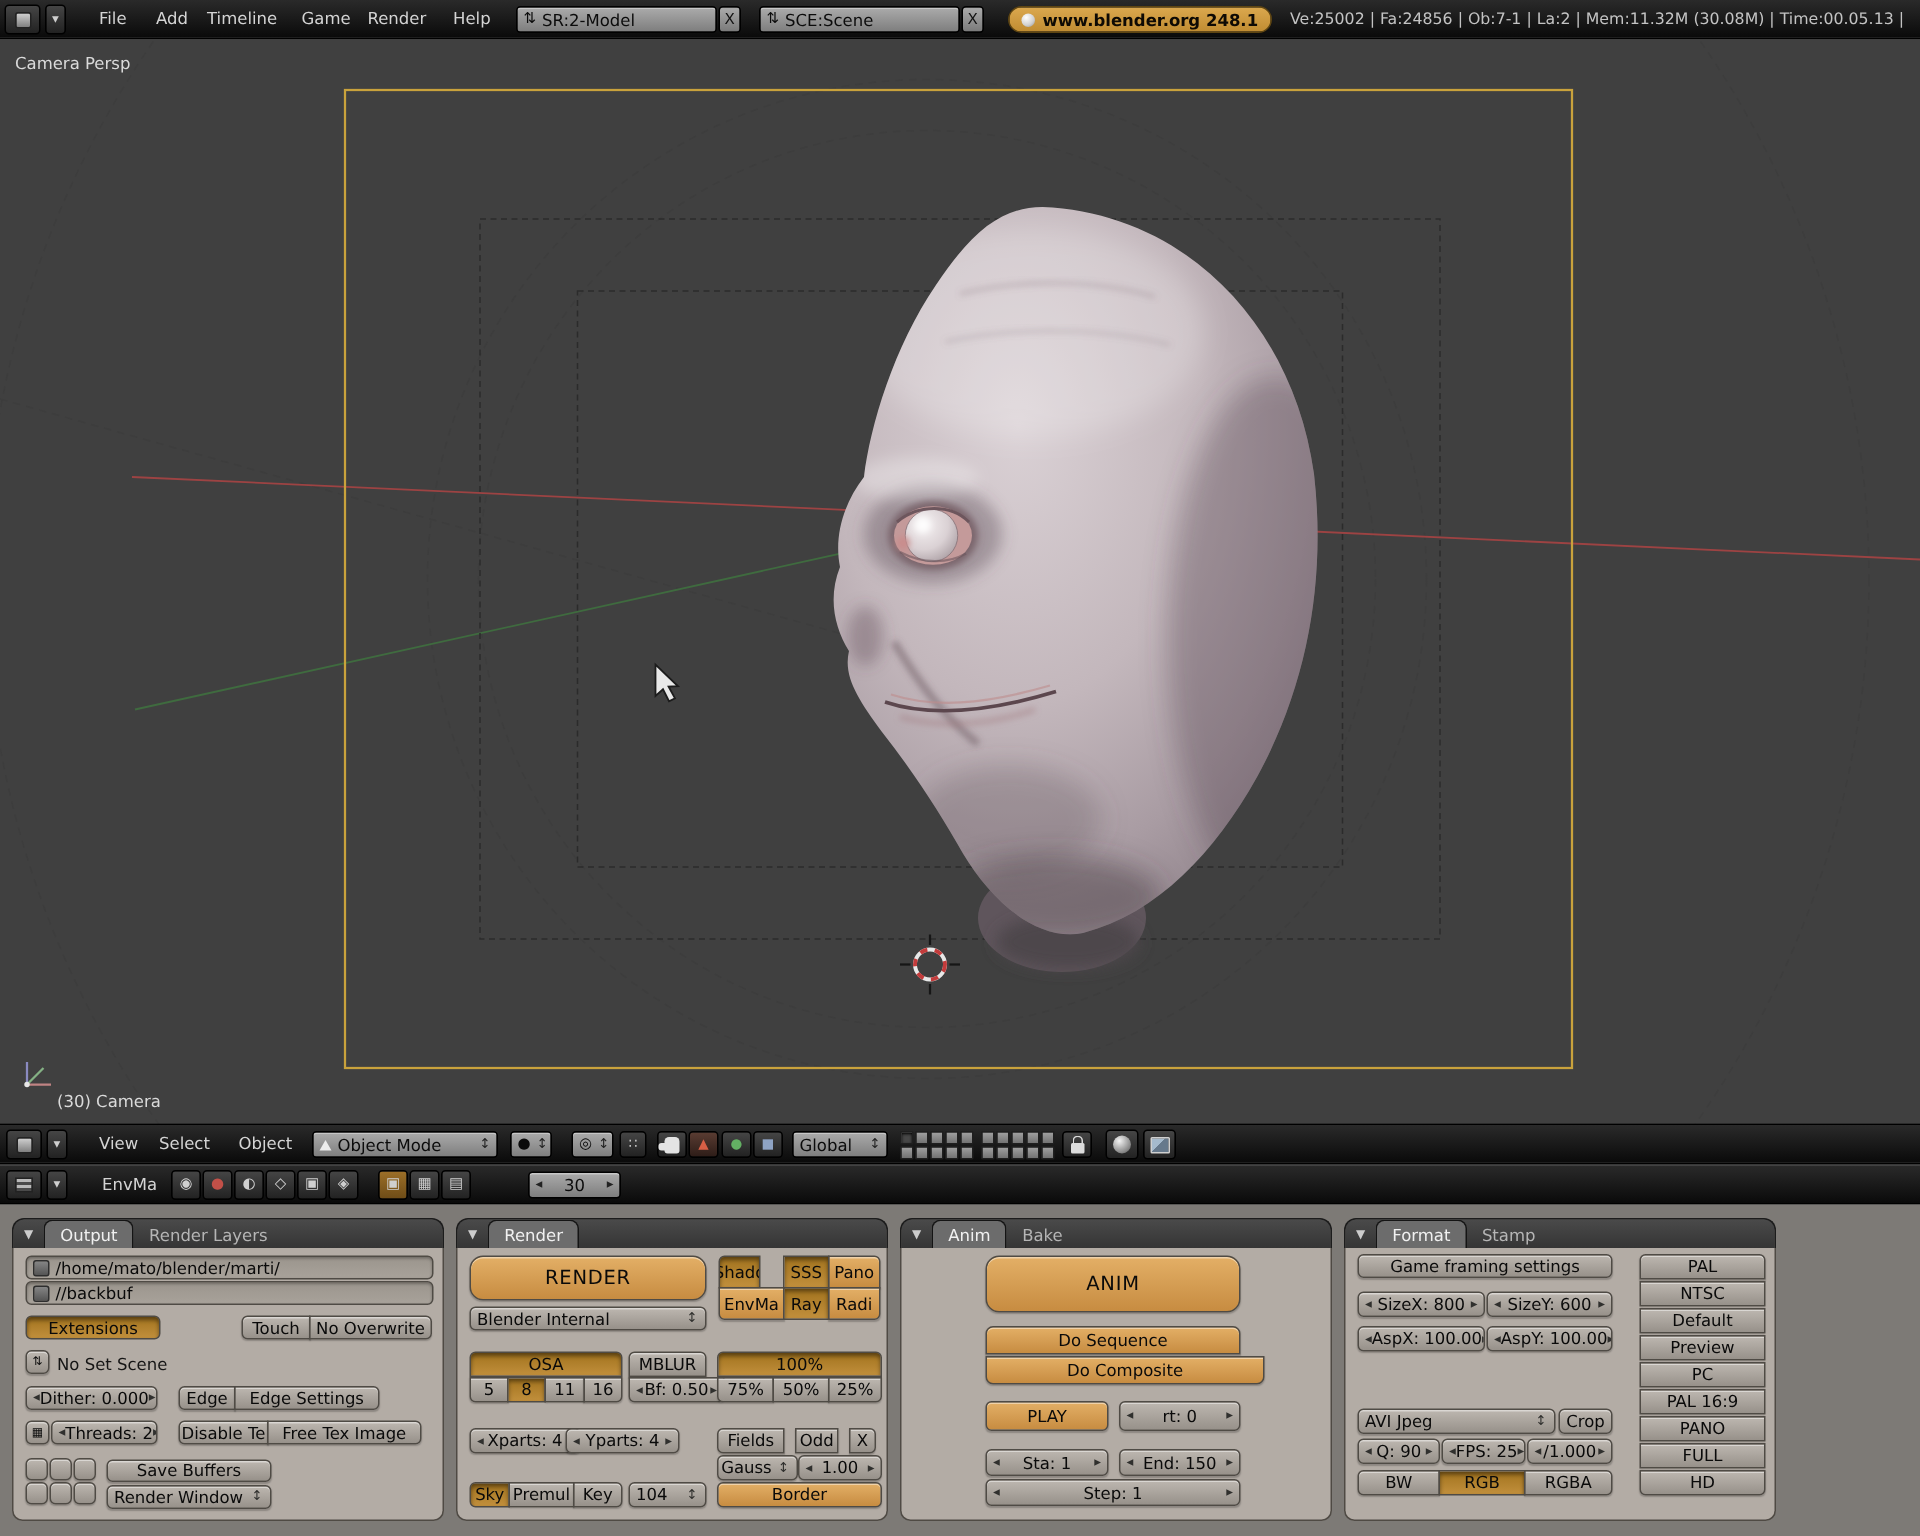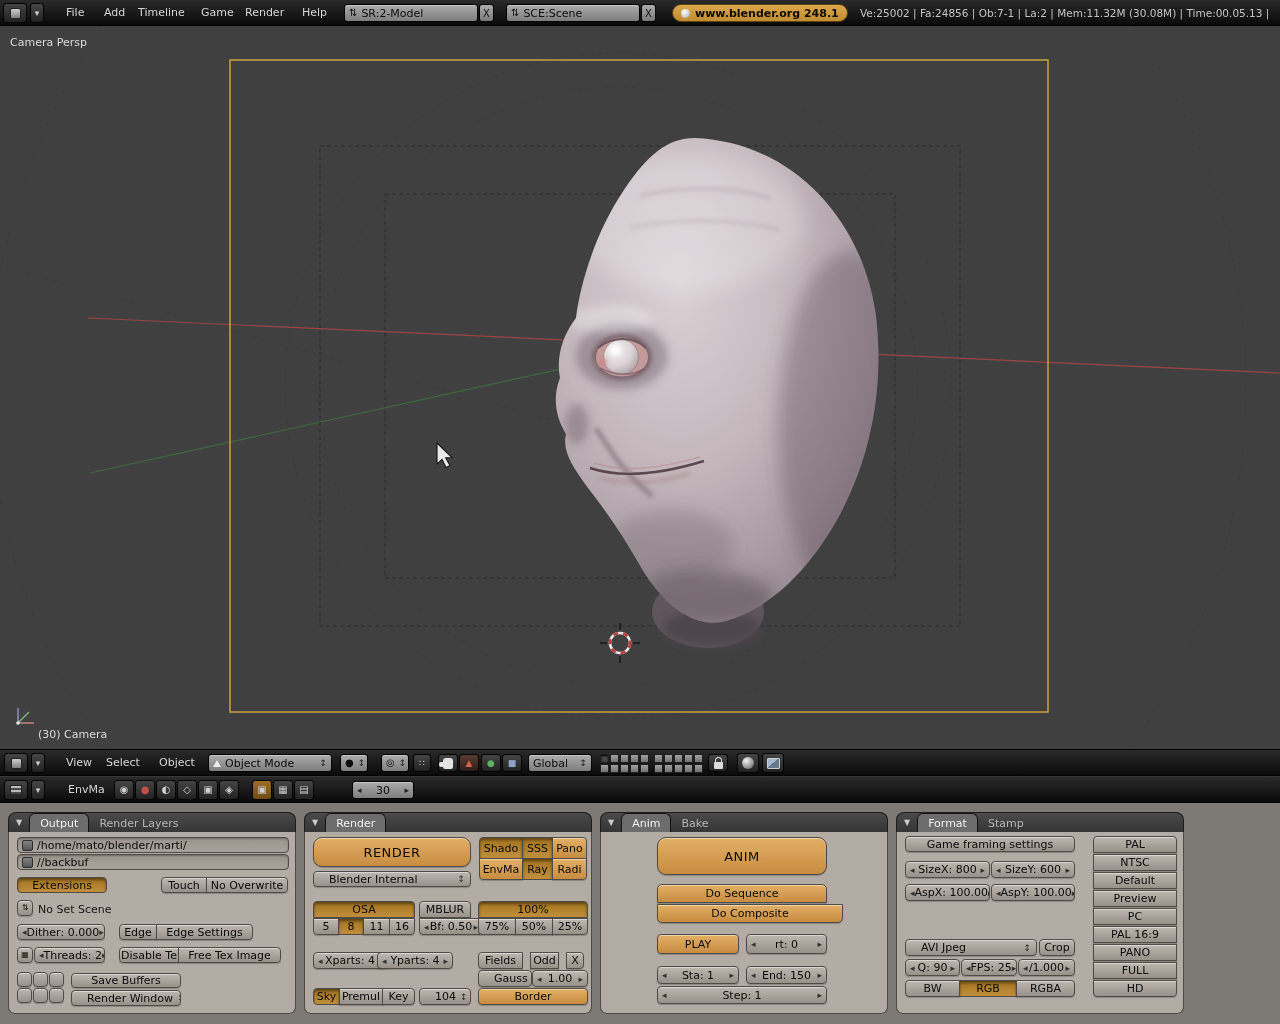--- a/index.html
+++ b/index.html
@@ -60,21 +60,21 @@
   
   .b{position:absolute;display:flex;align-items:center;justify-content:center;font-size:11px;color:#0a0a0a;
      background:linear-gradient(#bdb7b0,#97918a);border:1px solid #4f4b45;border-radius:4px;
      box-shadow:inset 0 1px 0 rgba(255,255,255,.45),0 1px 1px rgba(0,0,0,.22);white-space:nowrap;overflow:hidden;cursor:default}
   .b.or{background:linear-gradient(#e3af66,#c78c41)}
   .b.on{background:linear-gradient(#a2731e,#c18f3c);box-shadow:inset 0 2px 3px rgba(0,0,0,.45)}
   .b.big{font-size:13px;border-radius:9px;letter-spacing:.5px}
   .num{justify-content:space-between;padding:0 4px}
   .num::before{content:"◂";font-size:9px;color:#30302e}
   .num::after{content:"▸";font-size:9px;color:#30302e}
-  .dd{justify-content:flex-start;padding:0 5px 0 15px;gap:4px}
+  .dd{justify-content:flex-end;padding:0 5px 0 4px;gap:4px}
   .dd::after{content:"↕";font-size:9px;color:#30302e;margin-left:auto}
   .txt{justify-content:flex-start;padding:0 4px;gap:4px;background:linear-gradient(#9b958d,#a8a29a);box-shadow:inset 0 1px 2px rgba(0,0,0,.3)}
   .plabel{position:absolute;color:#151515;font-size:11px;white-space:nowrap}
 </style>
 </head>
 <body>
 
 <div id="root">
 
   <header id="topbar" class="hdr">
@@ -378,21 +378,21 @@
       </div>
     </section>
 
     <section class="panel" style="left:304px">
       <div class="ptabs">
         <span class="parrow">▼</span>
         <span class="tab active">Render</span>
       </div>
       <div class="pbody">
         <div class="b or big" style="left:8px;top:5px;width:158px;height:30px">RENDER</div>
-        <div class="b or on" style="left:174px;top:5px;width:44px;height:22px;border-radius:4px 0 0 0">Shado</div>
+        <div class="b or on" style="left:174px;top:5px;width:28px;height:22px;border-radius:4px 0 0 0">Shado</div>
         <div class="b or on" style="left:217px;top:5px;width:31px;height:22px;border-radius:0">SSS</div>
         <div class="b or" style="left:247px;top:5px;width:35px;height:22px;border-radius:0 4px 0 0">Pano</div>
         <div class="b or" style="left:174px;top:26px;width:44px;height:22px;border-radius:0 0 0 4px">EnvMa</div>
         <div class="b or on" style="left:217px;top:26px;width:31px;height:22px;border-radius:0">Ray</div>
         <div class="b or" style="left:247px;top:26px;width:35px;height:22px;border-radius:0 0 4px 0">Radi</div>
         <div class="b dd" style="left:8px;top:39px;width:158px;height:16px">
             <span>Blender Internal</span>
           </div>
 
         <div class="b or on" style="left:8px;top:69px;width:102px;height:17px;border-radius:4px 4px 0 0">OSA</div>

